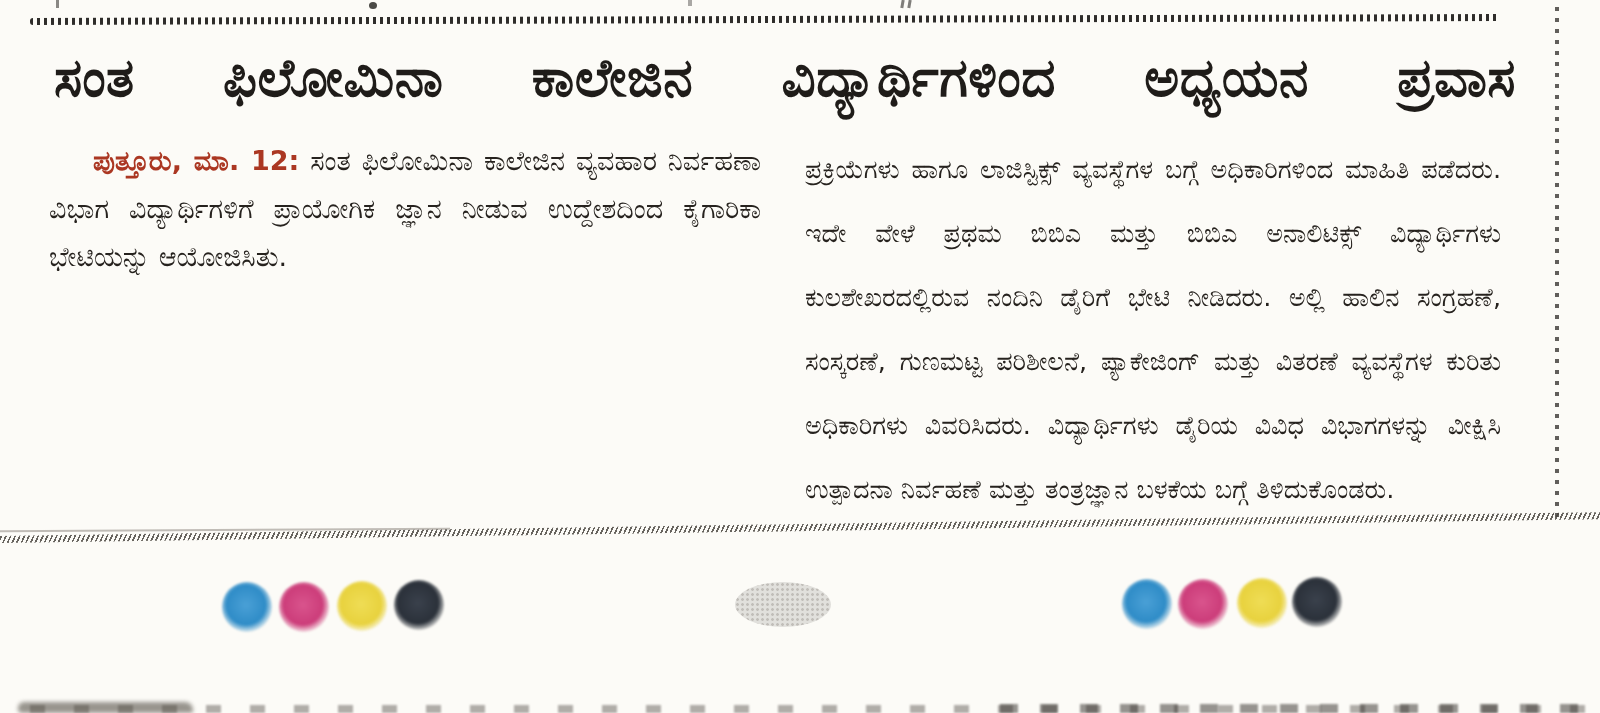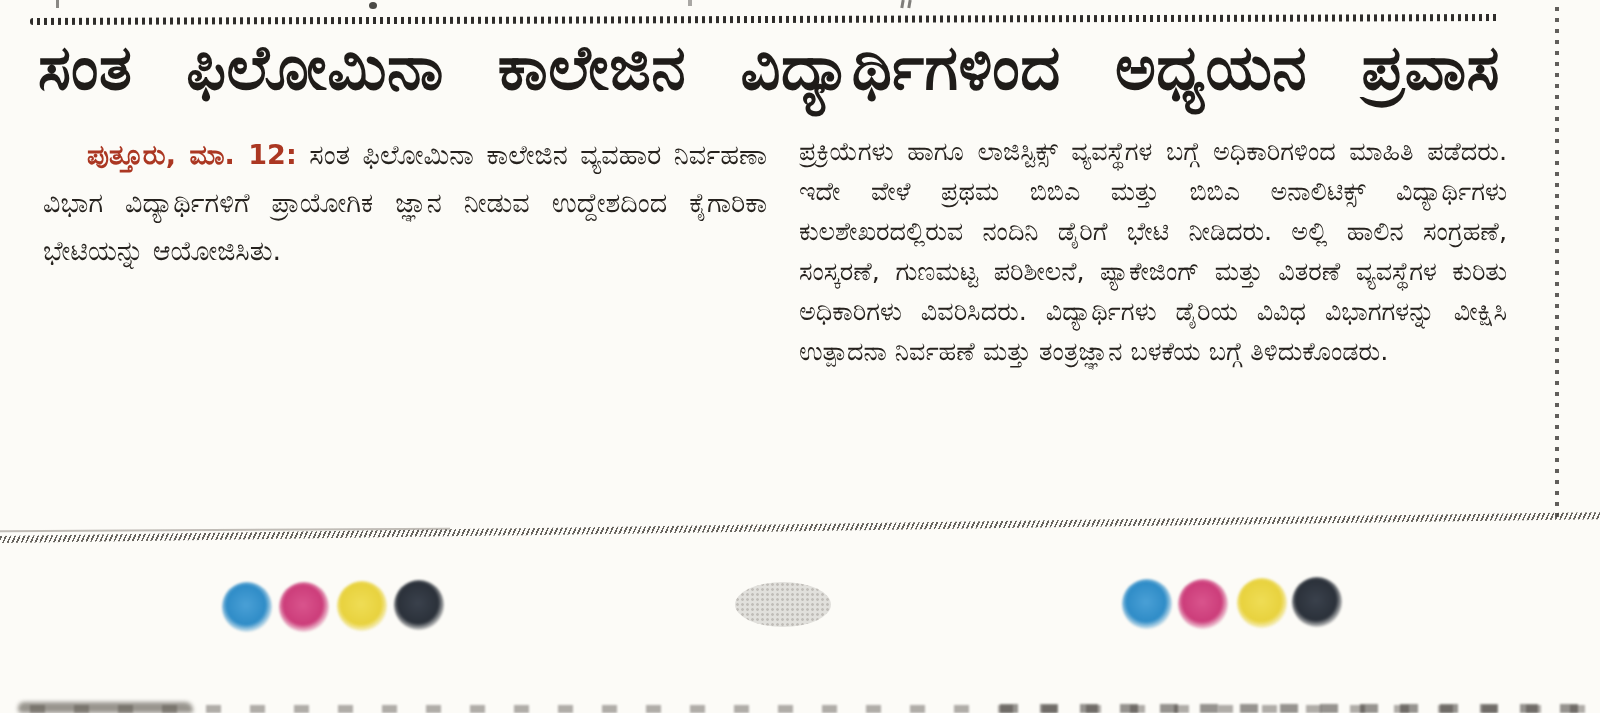--- a/index.html
+++ b/index.html
@@ -33,39 +33,39 @@
   }
   .rule-hatched-bottom{
     position:absolute;left:-4px;top:536px;width:1610px;height:7px;
     background:repeating-linear-gradient(115deg,#4c4842 0 1.6px,rgba(0,0,0,0) 1.6px 4.2px);
     transform:rotate(-0.85deg);
     transform-origin:left center;
     opacity:.85;
   }
   
   .headline{
-    position:absolute;left:38px;top:26px;width:1462px;margin:0;
+    position:absolute;left:38px;top:26px;width:1462px;margin:16px;
     font-family:"DejaVu Sans", sans-serif;
-    font-size:62px;line-height:1.35;font-weight:700;
+    font-size:53px;line-height:1.35;font-weight:700;
     color:#1f1c19;
     text-align:justify;
     text-align-last:justify;
     white-space:nowrap;
     letter-spacing:.5px;
   }
   
   .col{
     position:absolute;top:124px;
     font-family:"DejaVu Sans", sans-serif;
     color:#26221e;
     text-align:justify;
   }
-  .col p{margin:7px;}
+  .col p{margin:13px;}
   .col-left{left:36px;width:738px;font-size:27px;line-height:48px;}
-  .col-right{left:792px;width:722px;font-size:25.5px;line-height:40px;}
+  .col-right{left:792px;width:722px;font-size:25.5px;line-height:64px;}
   .para-indent{text-indent:44px;}
   .dateline{color:#ab3722;font-weight:700;}
   
   .dot{
     position:absolute;width:50px;height:50px;border-radius:50%;
     filter:blur(1.3px);
   }
   .dot-cyan   {background:radial-gradient(circle at 48% 46%, #4aa0d6 0%, #2f8cc7 52%, rgba(47,140,199,0) 76%);}
   .dot-magenta{background:radial-gradient(circle at 48% 46%, #d9548d 0%, #cc3d7a 52%, rgba(204,61,122,0) 76%);}
   .dot-yellow {background:radial-gradient(circle at 48% 46%, #efdd55 0%, #e8d23e 54%, rgba(232,210,62,0) 78%);}

